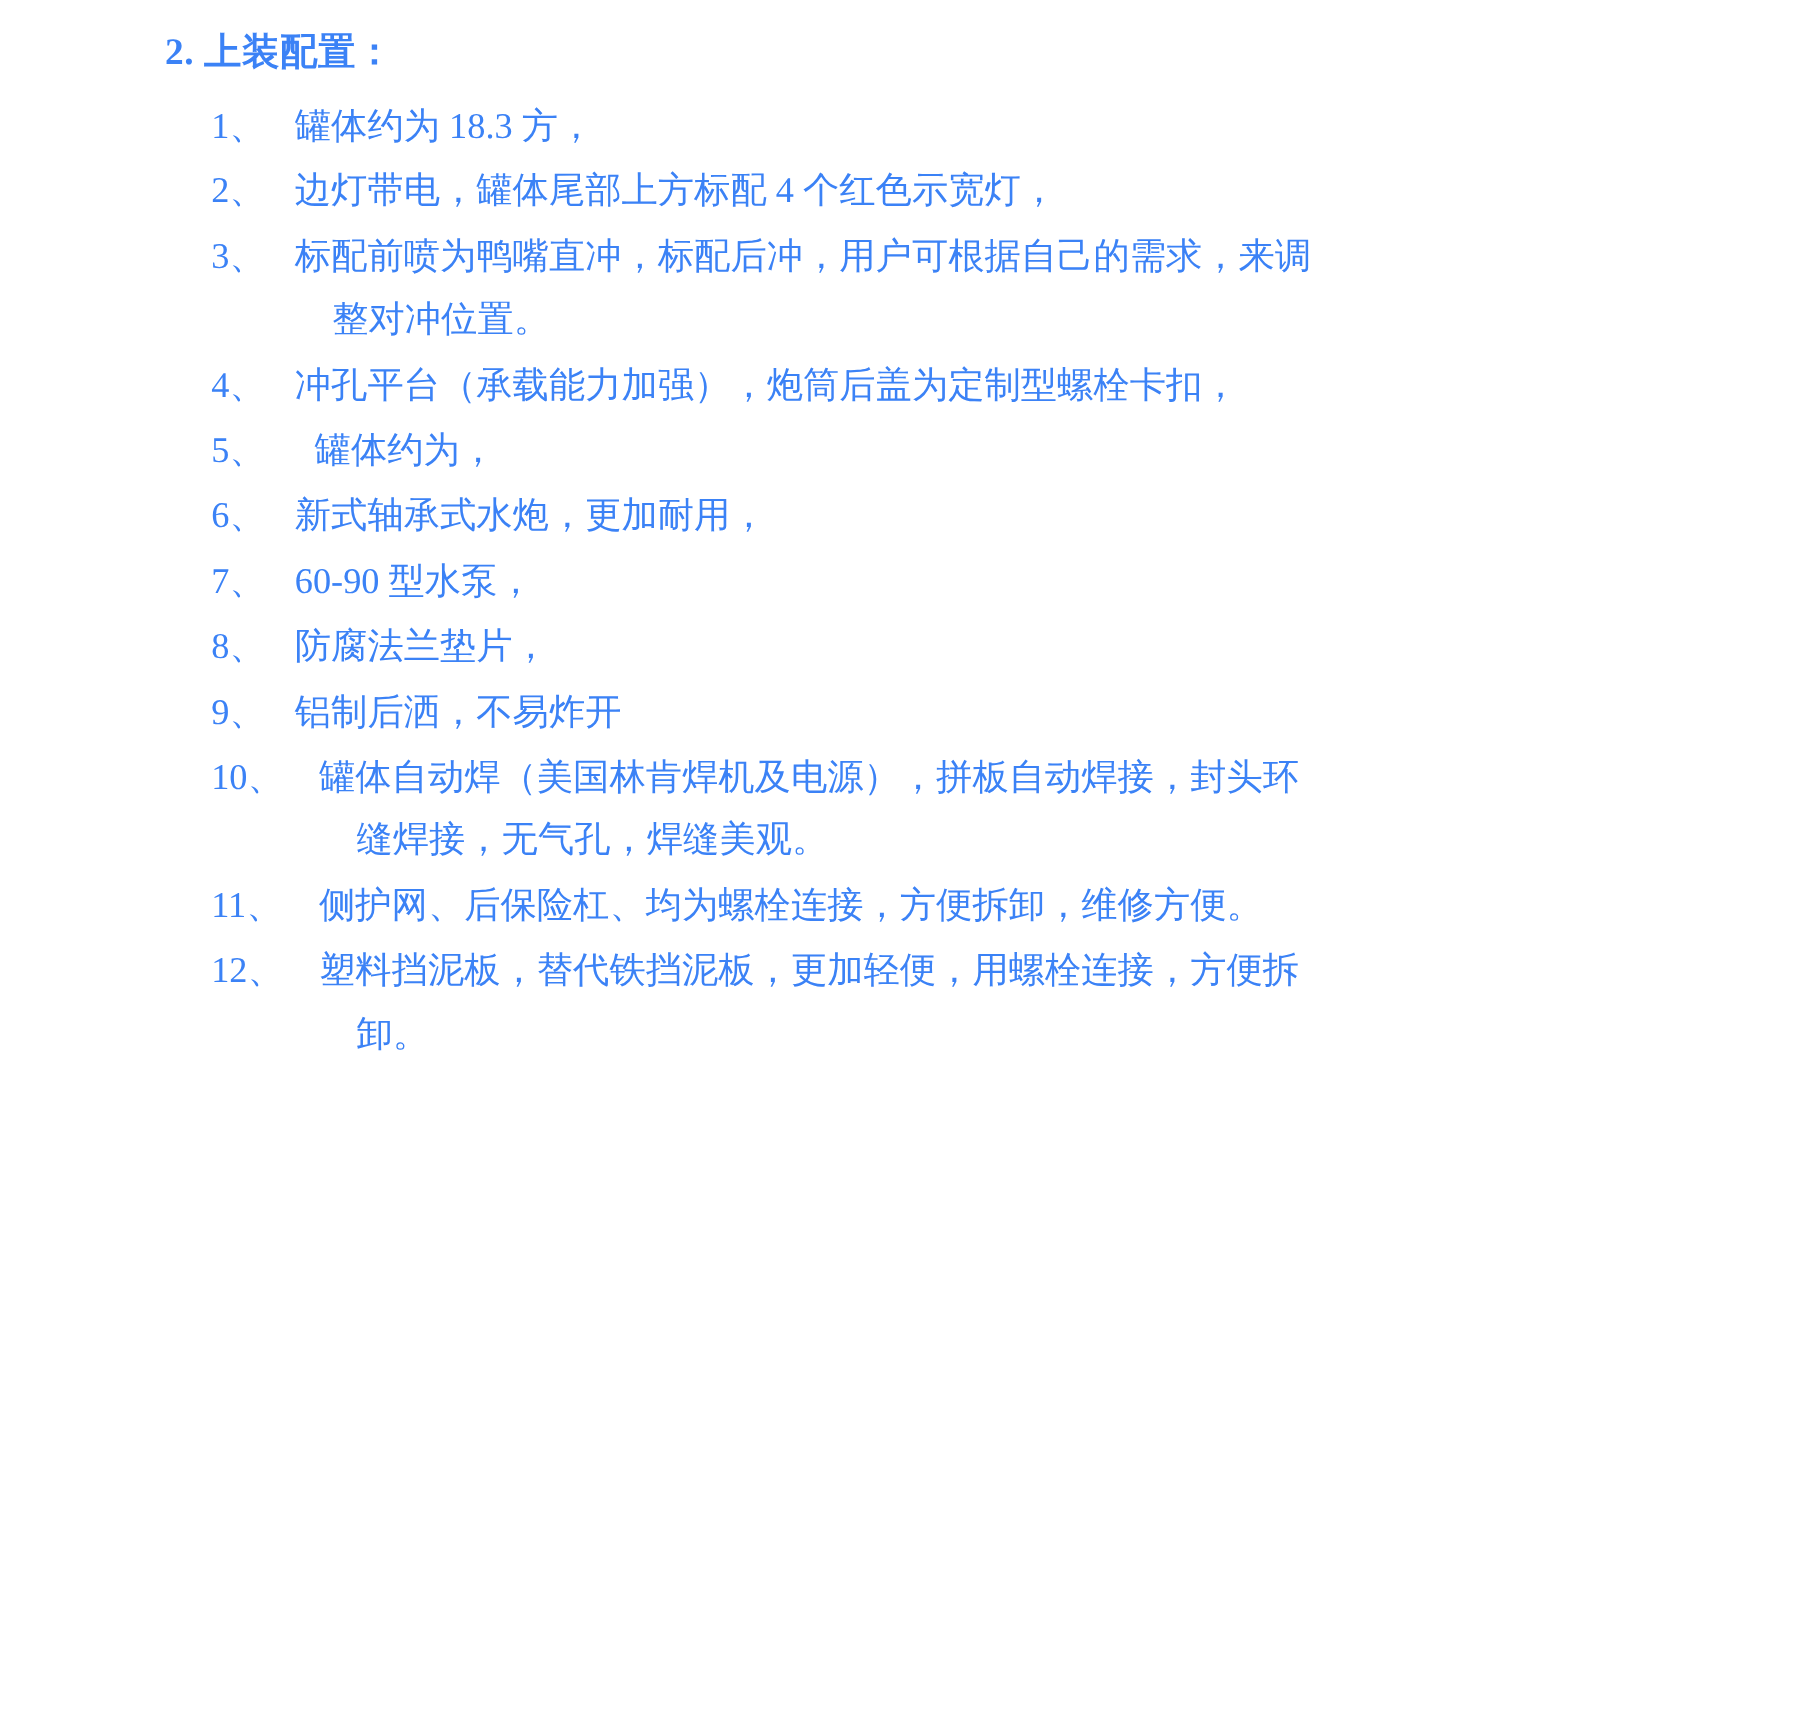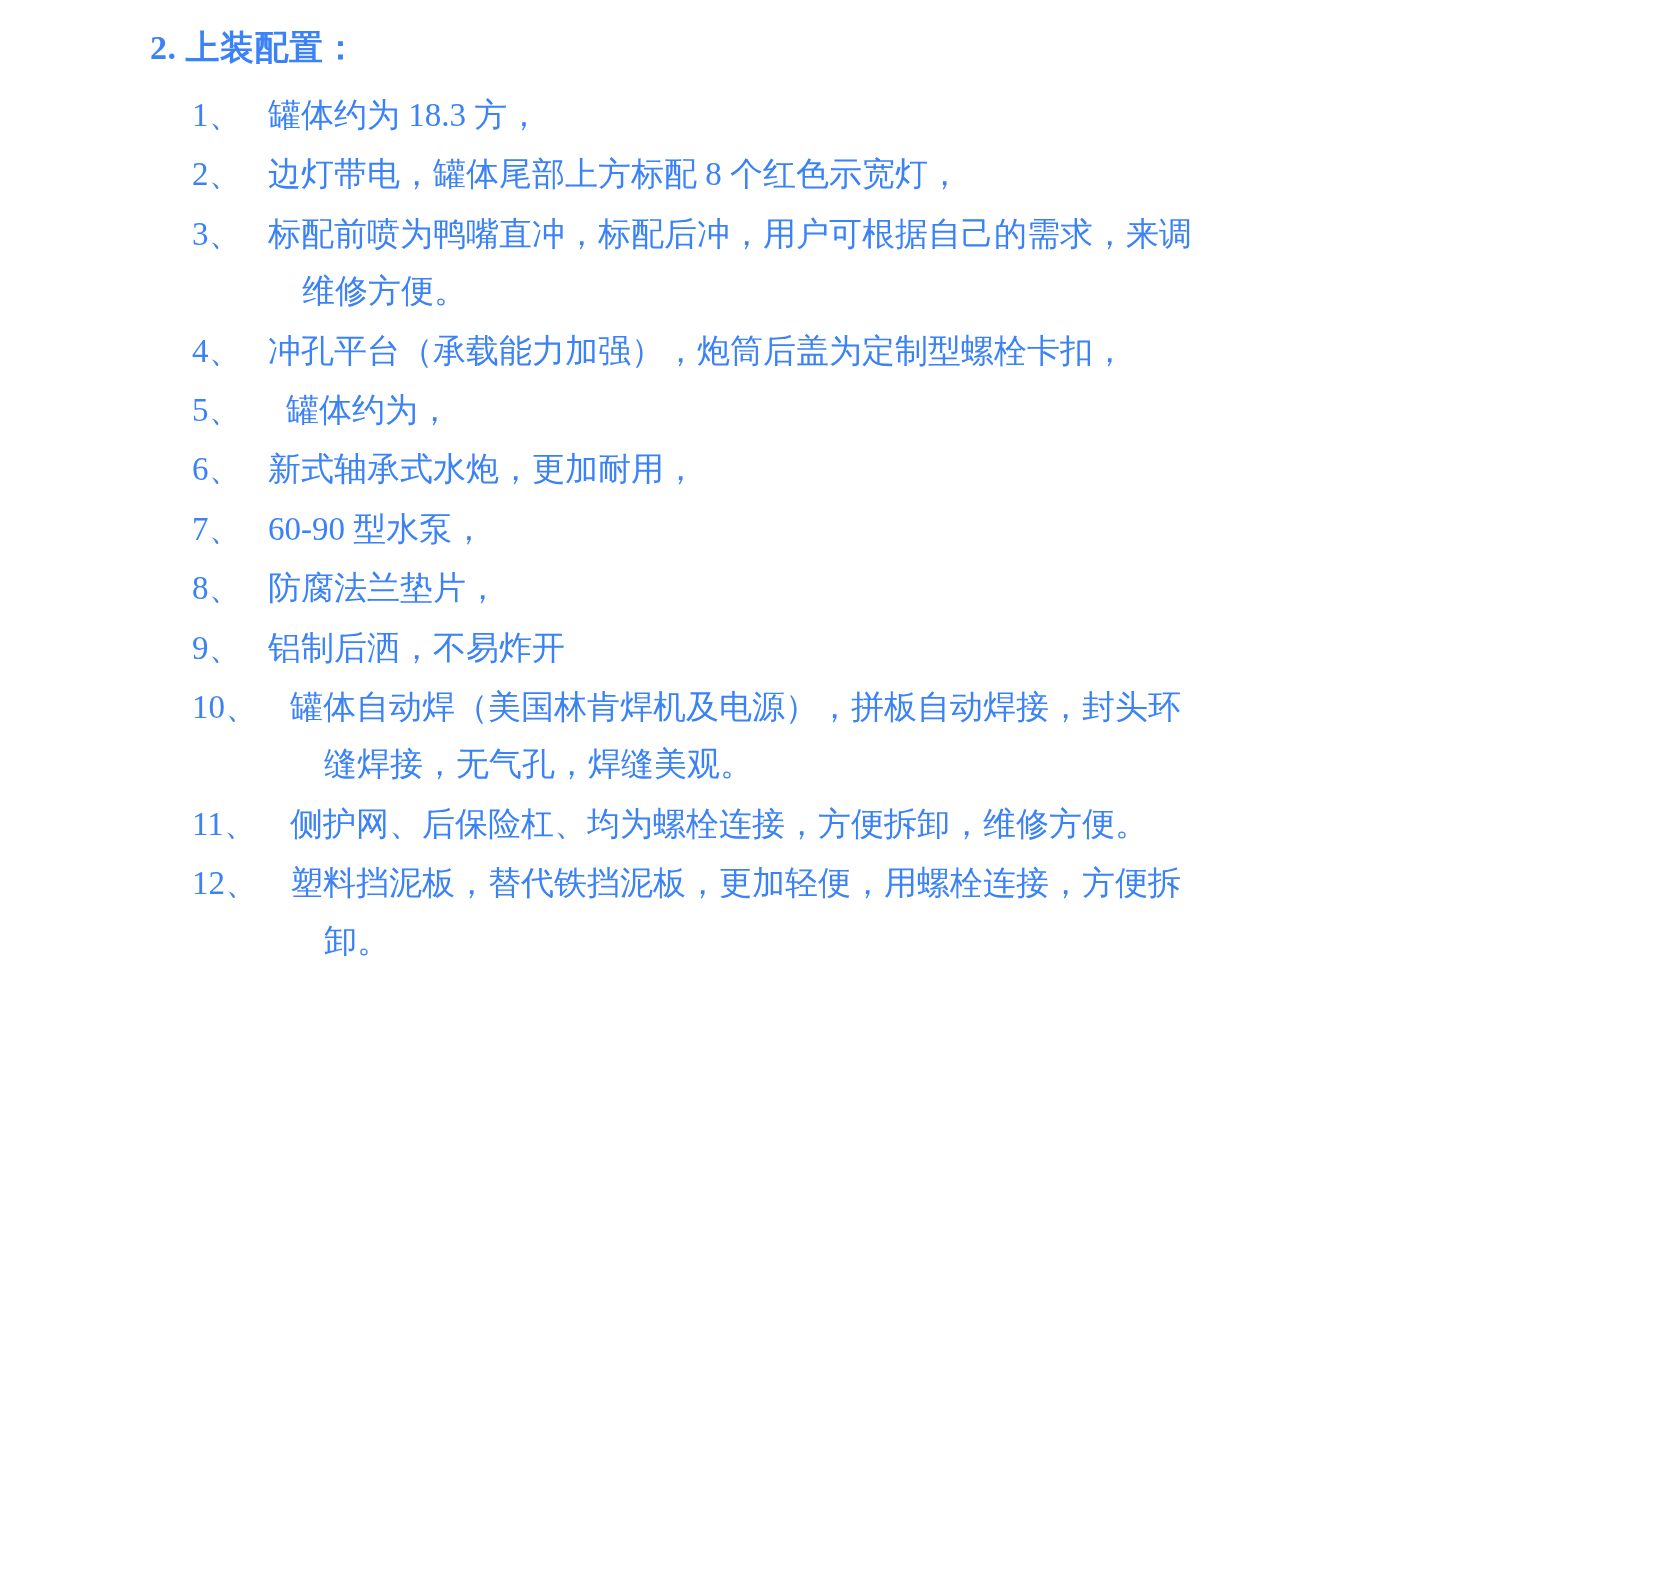--- a/index.html
+++ b/index.html
@@ -77,29 +77,29 @@
       <li class="item">
         <span class="marker w1">1、</span>
         <span class="text">
           <span class="l1">罐体约为 18.3 方，</span>
         </span>
       </li>
 
       <li class="item">
         <span class="marker w1">2、</span>
         <span class="text">
-          <span class="l1">边灯带电，罐体尾部上方标配 8 个红色示宽灯，</span>
+          <span class="l1">边灯带电，罐体尾部上方标配 4 个红色示宽灯，</span>
         </span>
       </li>
 
       <li class="item">
         <span class="marker w1">3、</span>
         <span class="text">
           <span class="l1">标配前喷为鸭嘴直冲，标配后冲，用户可根据自己的需求，来调</span>
-          <span class="line2">维修方便。</span>
+          <span class="line2">整对冲位置。</span>
         </span>
       </li>
 
       <li class="item">
         <span class="marker w1">4、</span>
         <span class="text">
           <span class="l1">冲孔平台（承载能力加强），炮筒后盖为定制型螺栓卡扣，</span>
         </span>
       </li>
 

